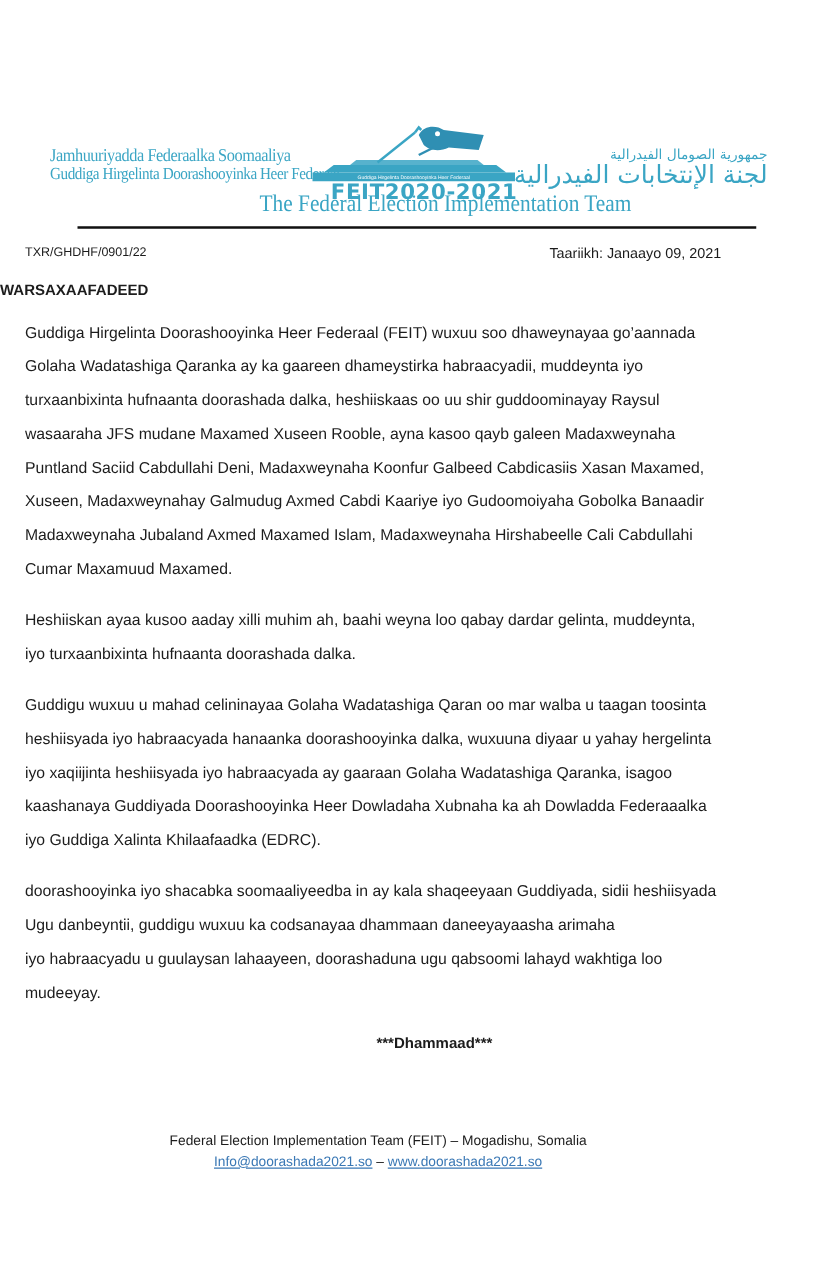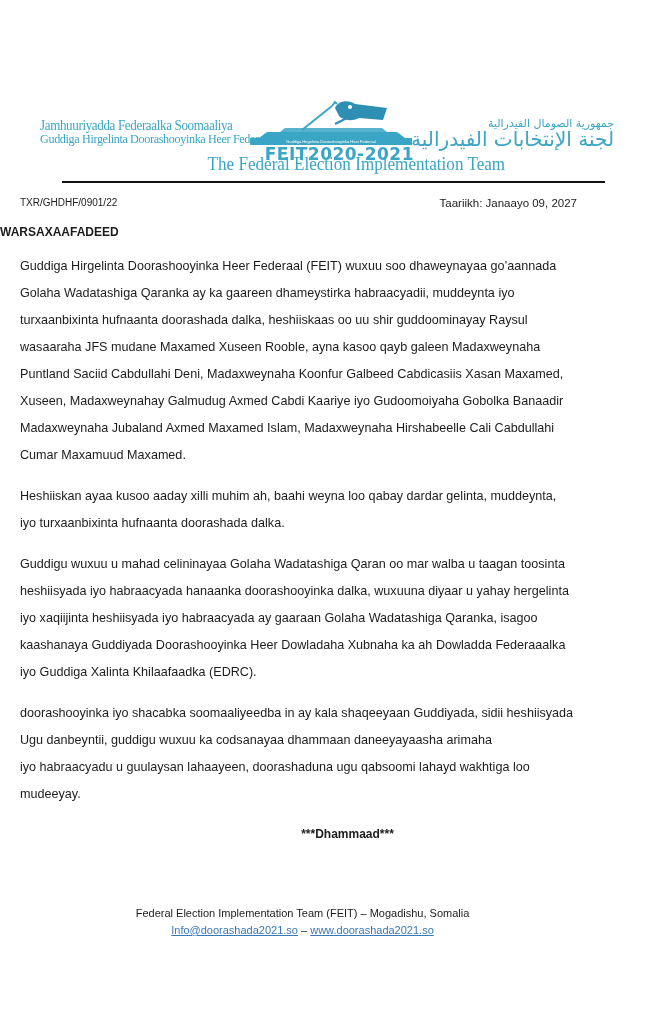--- a/index.html
+++ b/index.html
@@ -61,21 +61,21 @@
   </div>
 
   <div class="lh-sub">
     <span>The Federal Election Implementation Team</span>
   </div>
 </div>
 
 <div class="rule"></div>
 
 <div class="ref">TXR/GHDHF/0901/22</div>
-<div class="date">Taariikh: Janaayo 09, 2027</div>
+<div class="date">Taariikh: Janaayo 09, 2021</div>
 <div class="heading">WARSAXAAFADEED</div>
 
 <div class="body">
   <p>
     <span class="line">Guddiga Hirgelinta Doorashooyinka Heer Federaal (FEIT) wuxuu soo dhaweynayaa go’aannada</span>
     <span class="line">Golaha Wadatashiga Qaranka ay ka gaareen dhameystirka habraacyadii, muddeynta iyo</span>
     <span class="line">turxaanbixinta hufnaanta doorashada dalka, heshiiskaas oo uu shir guddoominayay Raysul</span>
     <span class="line">wasaaraha JFS mudane Maxamed Xuseen Rooble, ayna kasoo qayb galeen Madaxweynaha</span>
     <span class="line">Puntland Saciid Cabdullahi Deni, Madaxweynaha Koonfur Galbeed Cabdicasiis Xasan Maxamed,</span>
     <span class="line">Xuseen, Madaxweynahay Galmudug Axmed Cabdi Kaariye iyo Gudoomoiyaha Gobolka Banaadir</span>

